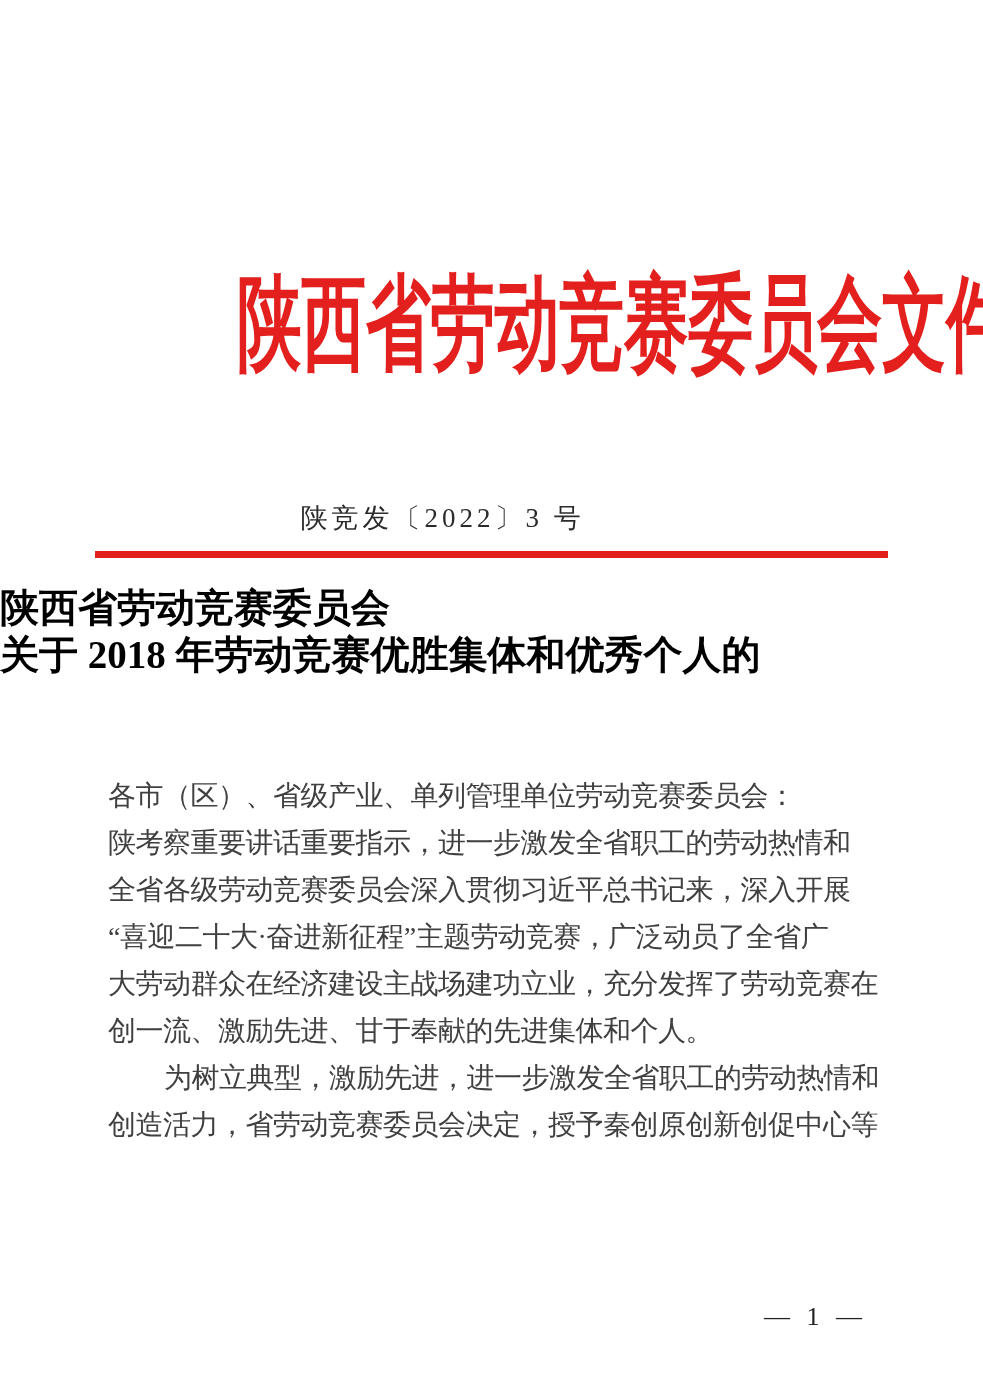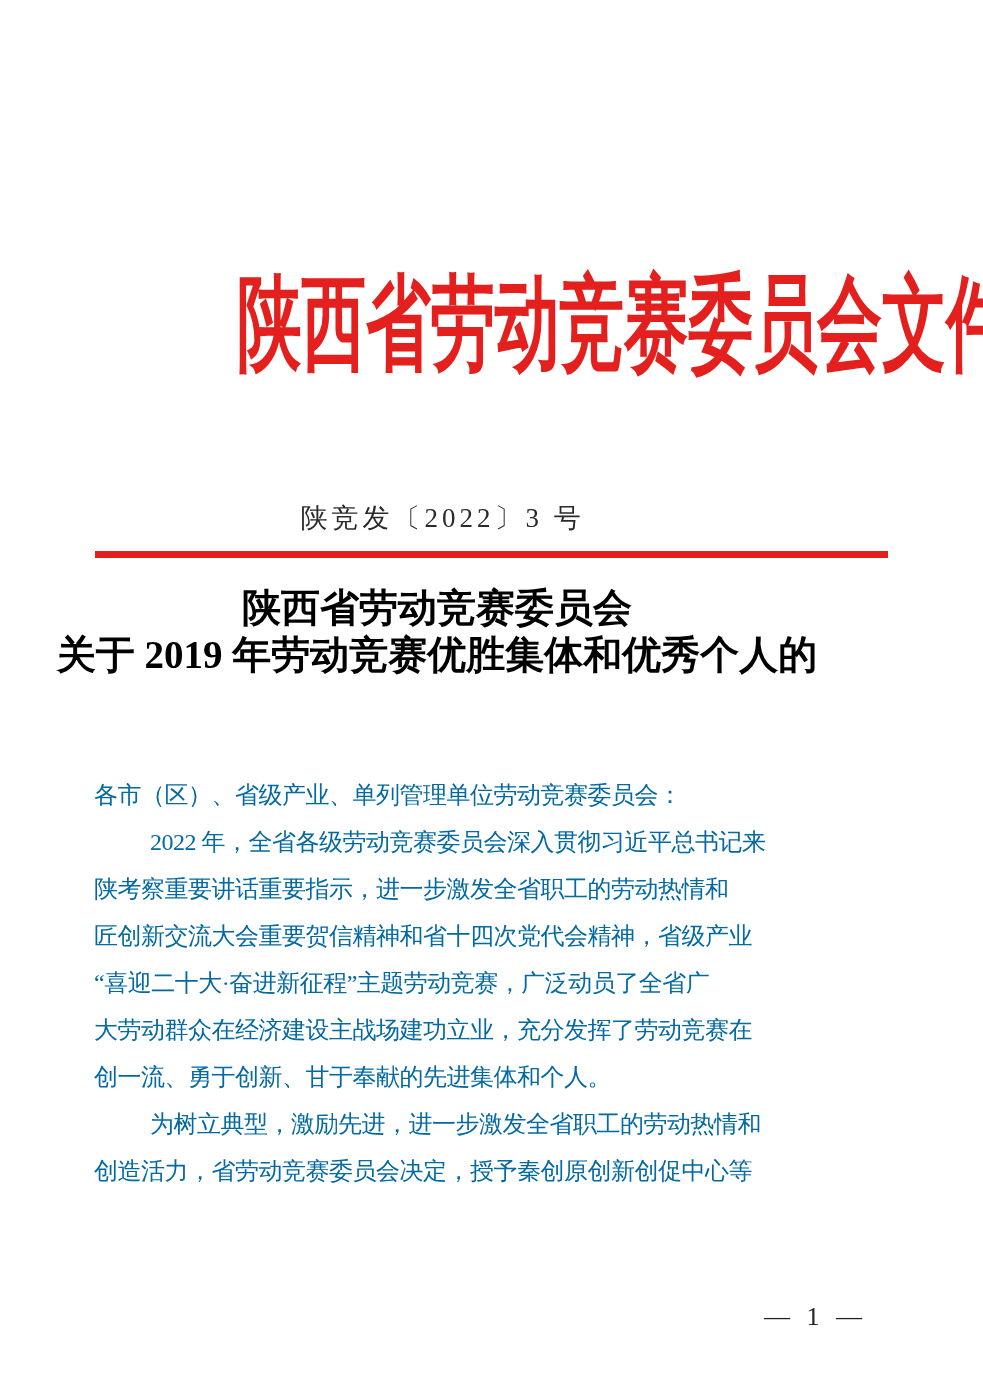--- a/index.html
+++ b/index.html
@@ -56,36 +56,35 @@
     height: 7px;
     background: #e3201d;
   }
 
   
   .doc-title {
     position: absolute;
     top: 584px;
     left: 0;
     width: 874px;
-    text-align: center;
     font-weight: bold;
     font-size: 39px;
     line-height: 47px;
     color: #000000;
   }
 
   
   .doc-body {
     position: absolute;
     top: 772px;
-    left: 94px;
+    left: 108px;
     width: 768px;
-    font-size: 24px;
+    font-size: 28px;
     line-height: 47px;
-    color: #0369a1;
+    color: #404040;
   }
   .doc-body .line {
     white-space: nowrap;
     letter-spacing: -0.5px;
   }
   .doc-body .indent {
     text-indent: 56px;
   }
 
   
@@ -107,30 +106,29 @@
   <div class="doc-header">
     <span class="stretch">陕西省劳动竞赛委员会文件</span>
   </div>
 
   <div class="doc-number">陕竞发〔2022〕3 号</div>
 
   <div class="red-divider"></div>
 
   <div class="doc-title">
     <div>陕西省劳动竞赛委员会</div>
-    <div>关于 2019 年劳动竞赛优胜集体和优秀个人的</div>
+    <div>关于 2018 年劳动竞赛优胜集体和优秀个人的</div>
   </div>
 
   <div class="doc-body">
     <div class="line">各市（区）、省级产业、单列管理单位劳动竞赛委员会：</div>
-    <div class="line indent">2022 年，全省各级劳动竞赛委员会深入贯彻习近平总书记来</div>
     <div class="line">陕考察重要讲话重要指示，进一步激发全省职工的劳动热情和</div>
-    <div class="line">匠创新交流大会重要贺信精神和省十四次党代会精神，省级产业</div>
+    <div class="line">全省各级劳动竞赛委员会深入贯彻习近平总书记来，深入开展</div>
     <div class="line">“喜迎二十大·奋进新征程”主题劳动竞赛，广泛动员了全省广</div>
     <div class="line">大劳动群众在经济建设主战场建功立业，充分发挥了劳动竞赛在</div>
-    <div class="line">创一流、勇于创新、甘于奉献的先进集体和个人。</div>
+    <div class="line">创一流、激励先进、甘于奉献的先进集体和个人。</div>
     <div class="line indent">为树立典型，激励先进，进一步激发全省职工的劳动热情和</div>
     <div class="line">创造活力，省劳动竞赛委员会决定，授予秦创原创新创促中心等</div>
   </div>
 
   <div class="page-number">— 1 —</div>
 
 </div>
 
 </body></html>

